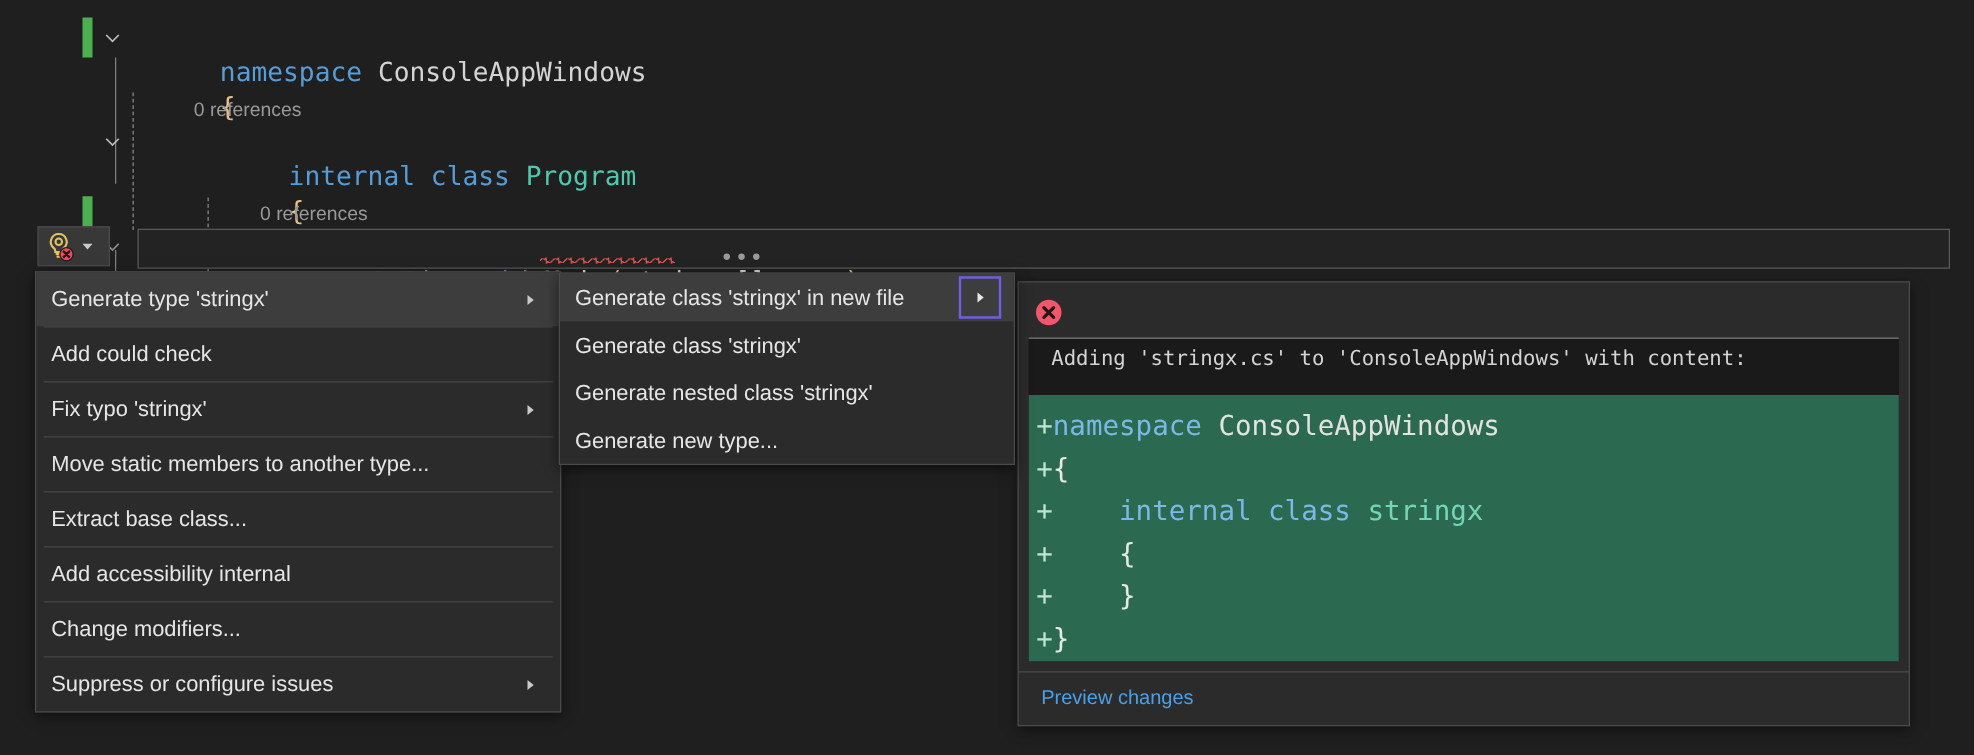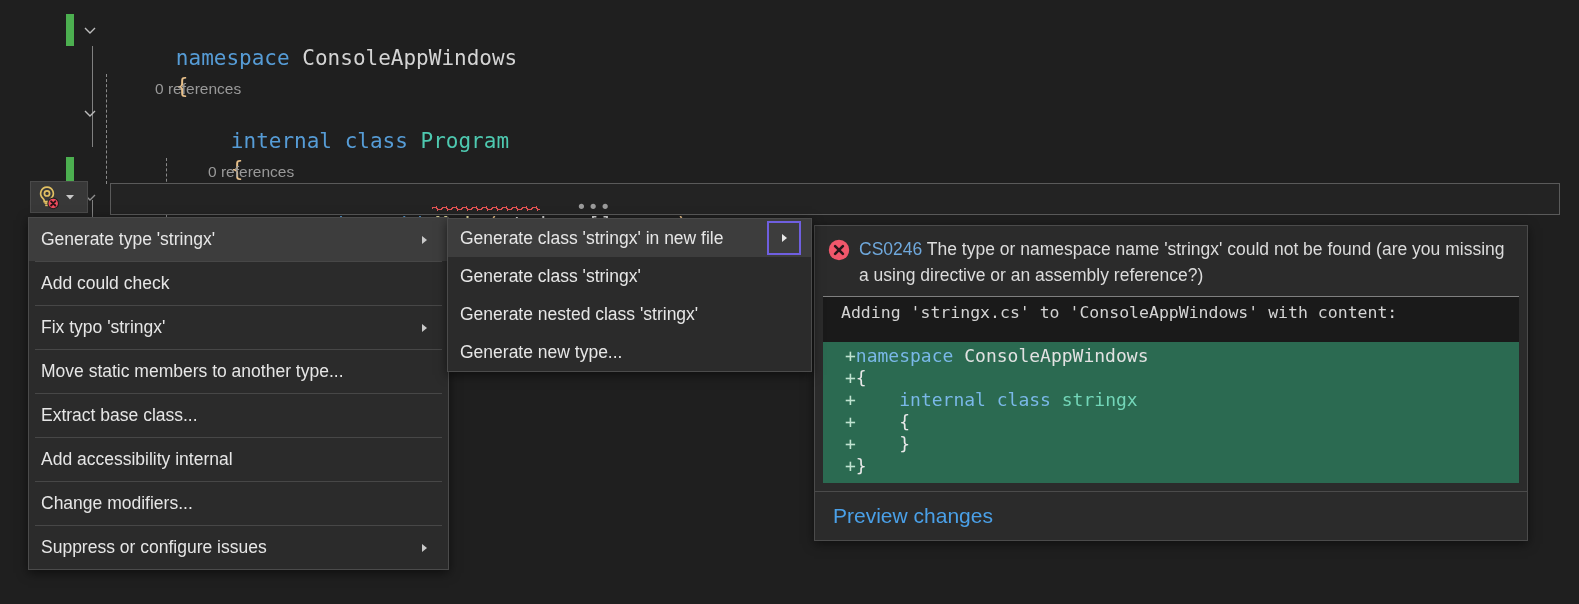--- a/index.html
+++ b/index.html
@@ -218,40 +218,41 @@
     padding: 2px 0 17px 18px;
     white-space: pre;
     background: #1a1a1a;
   }
   .diff-body {
     background: #2b6a51;
     padding: 3px 0 6px 0;
   }
   .diff-line {
     font-family: "DejaVu Sans Mono", "Liberation Mono", monospace;
-    font-size: 18px;
+    font-size: 22px;
     line-height: 22px;
     white-space: pre;
-    padding-left: 22px;
+    padding-left: 6px;
     color: #d4d4d4;
+    margin-top: 12px;
   }
   .diff-plus { color: #bfe3d0; }
   .d-kw   { color: #7ab8e8; }
   .d-type { color: #73d6b8; }
   .d-id   { color: #e2e2e2; }
   .d-brace{ color: #e8e8e8; }
 
   .preview-footer {
     border-top: 1px solid #4b4b4b;
     padding: 12px 0 12px 18px;
     margin-top: 8px;
   }
   .preview-link {
     color: #4aa0e8;
-    font-size: 21px;
+    font-size: 16px;
     text-decoration: none;
     cursor: pointer;
   }
 </style>
 </head>
 <body>
 
 <div id="root">
 
   <div class="editor">
@@ -400,24 +401,20 @@
 
   <div id="preview-panel">
 
     <div class="diag-row">
       <span class="err-icon">
         <svg width="24" height="24" viewBox="0 0 24 24">
           <circle cx="12" cy="12" r="10.2" fill="#f0576b"></circle>
           <path d="M8.1 8.1 L15.9 15.9 M15.9 8.1 L8.1 15.9" stroke="#26161a" stroke-width="2.6" stroke-linecap="round"></path>
         </svg>
       </span>
-      <div class="diag-text">
-        <span class="diag-code">CS0246</span>
-        <span>The type or namespace name 'stringx' could not be found (are you missing a using directive or an assembly reference?)</span>
-      </div>
     </div>
 
     <div class="diff-wrap">
       <div class="diff-header">Adding 'stringx.cs' to 'ConsoleAppWindows' with content:</div>
       <div class="diff-body" id="diff-body">
           <div class="diff-line"><span class="diff-plus">+</span><span></span><span class="d-kw">namespace</span><span class="d-id"> </span><span class="d-id">ConsoleAppWindows</span></div>
           <div class="diff-line"><span class="diff-plus">+</span><span></span><span class="d-brace">{</span></div>
           <div class="diff-line"><span class="diff-plus">+</span><span>    </span><span class="d-kw">internal</span><span class="d-id"> </span><span class="d-kw">class</span><span class="d-id"> </span><span class="d-type">stringx</span></div>
           <div class="diff-line"><span class="diff-plus">+</span><span>    </span><span class="d-brace">{</span></div>
           <div class="diff-line"><span class="diff-plus">+</span><span>    </span><span class="d-brace">}</span></div>

